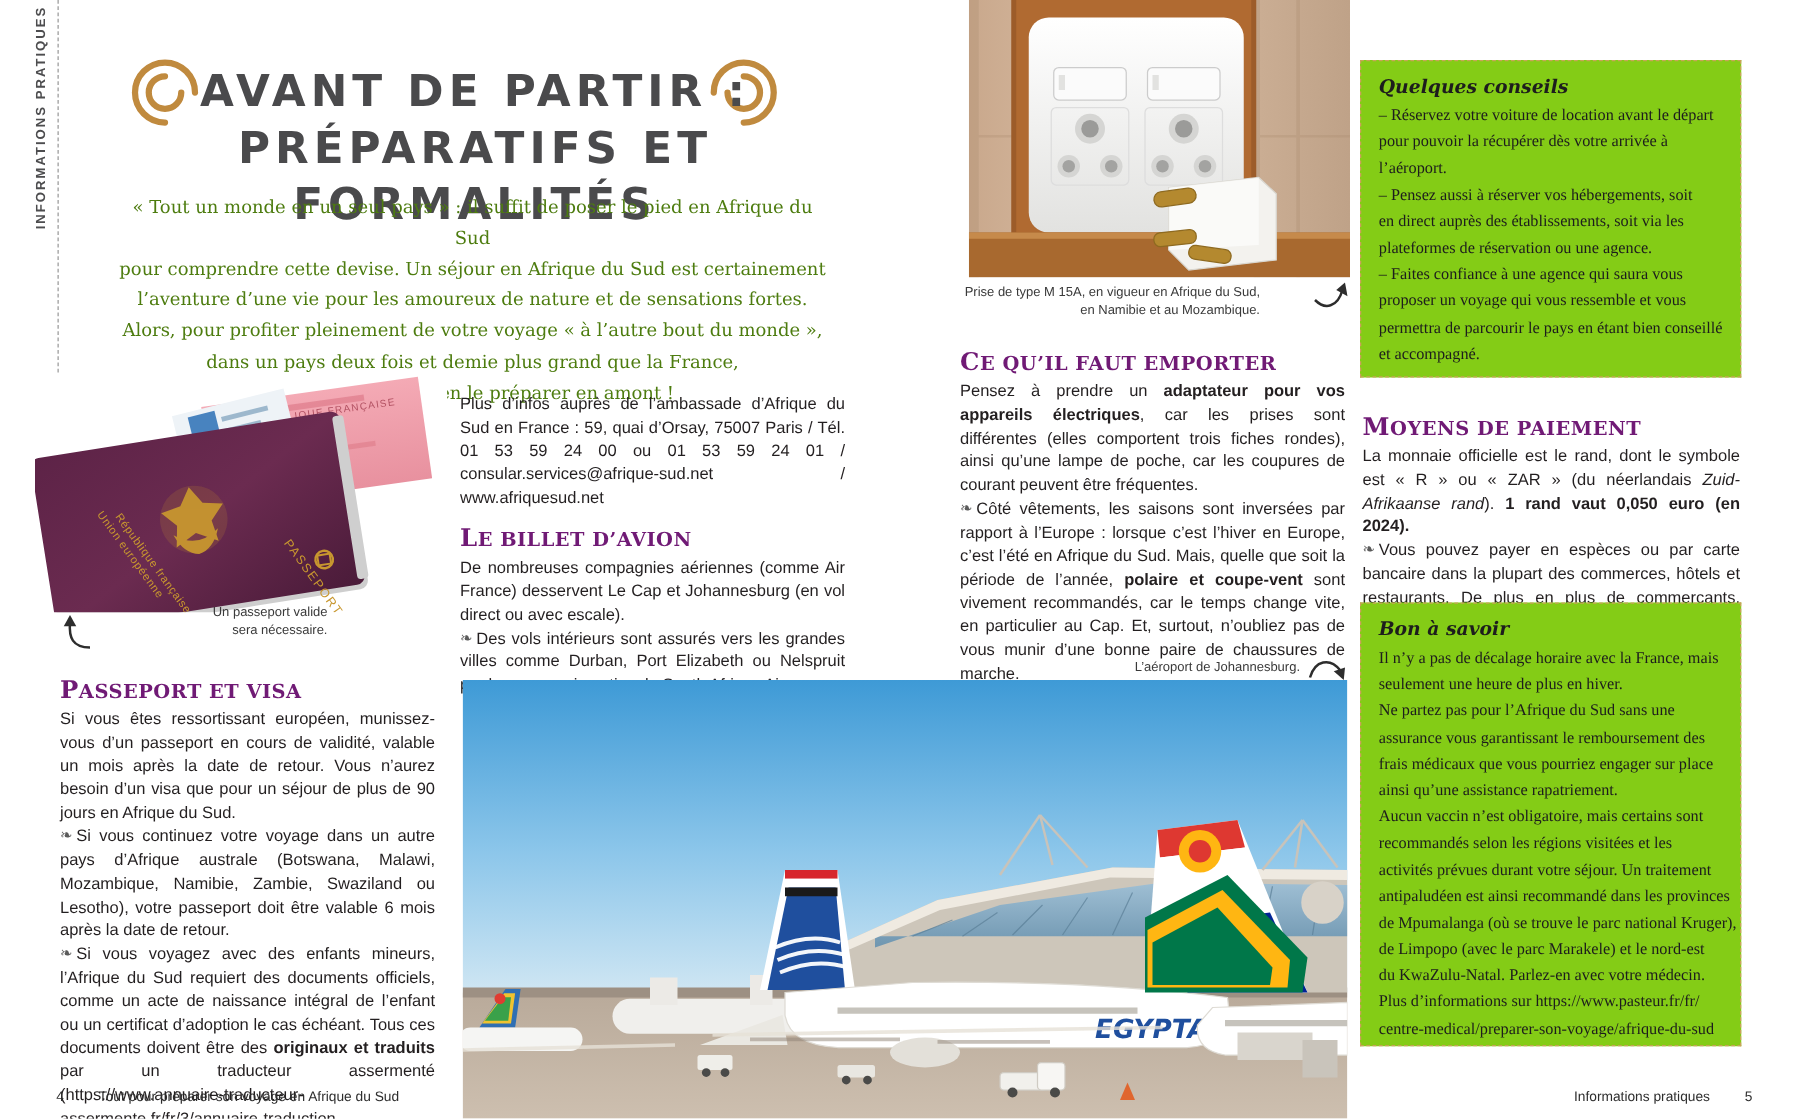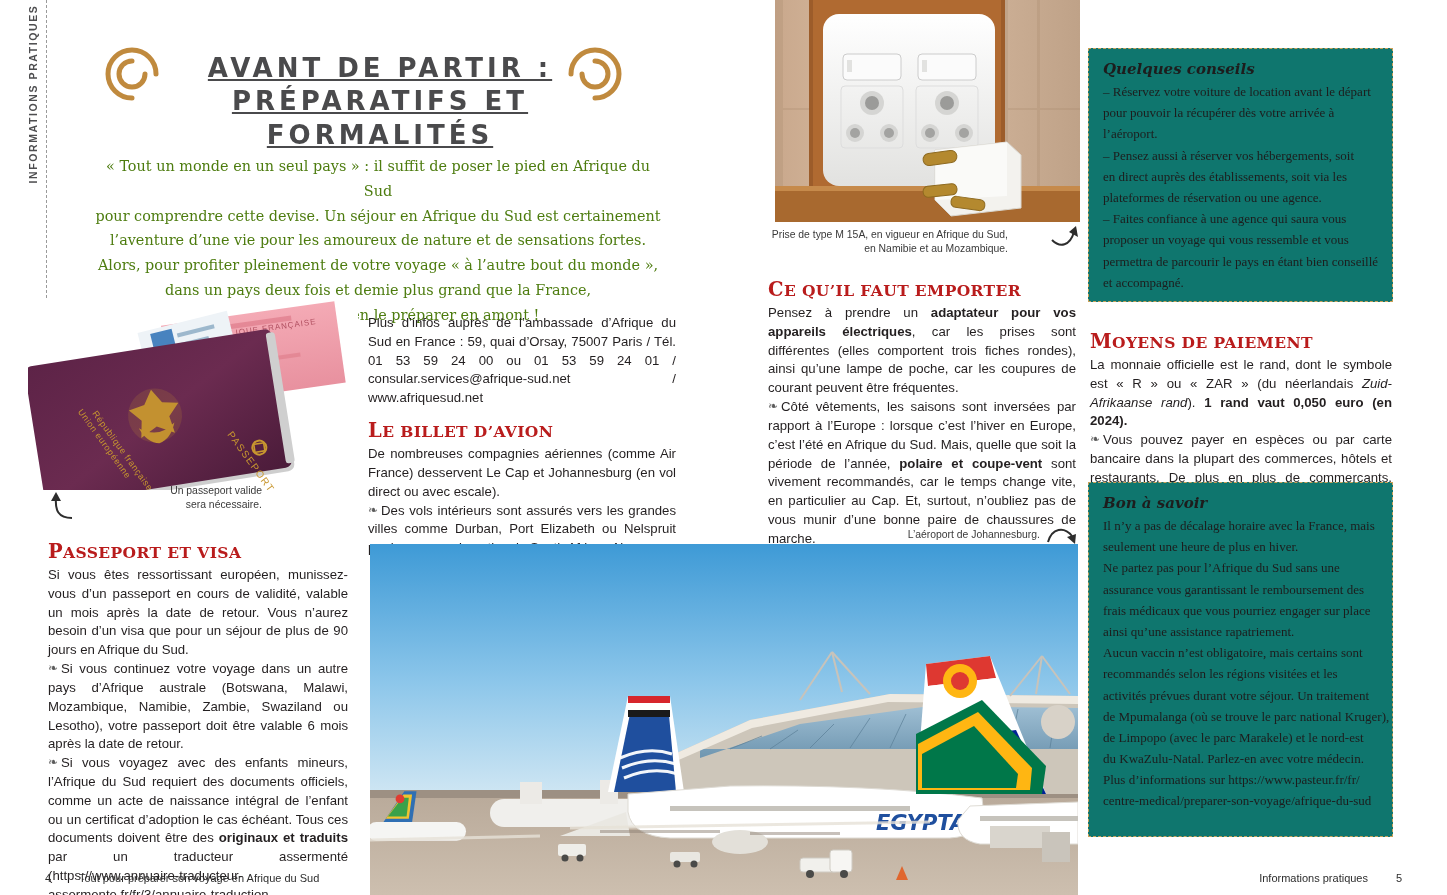--- a/index.html
+++ b/index.html
@@ -30,24 +30,23 @@
   .spiral{position:absolute;}
   .spiral svg{display:block;}
 
   
   .title-block{position:absolute;left:120px;top:52px;width:520px;text-align:center;}
   .title-line{
     font-family:"DejaVu Sans", sans-serif;
     font-weight:bold;
     color:#4a4a4c;
     letter-spacing:4px;
-    font-size:26px;
+    font-size:35px;
     line-height:1.28;
     text-transform:uppercase;
-    text-decoration:underline;
   }
 
   
   .chapeau{
     position:absolute;left:92px;top:154px;width:572px;
     text-align:center;
     font-family:"DejaVu Serif", serif;
     font-size:14.4px;
     line-height:1.72;
     color:#4d7c0f;
@@ -57,21 +56,21 @@
   .col{position:absolute;}
   .body{
     font-size:13.2px;
     line-height:1.425;
     text-align:justify;
     color:#231f20;
   }
   .body p{margin:0;}
   .h-sec{
     font-family:"DejaVu Serif", serif;
-    color:#b91c1c;
+    color:#701a75;
     font-weight:bold;
     font-size:15.5px;
     letter-spacing:.4px;
     margin:0 0 3px 0;
     font-variant:small-caps;
     text-transform:capitalize;
   }
   .h-sec .cap{font-size:19.5px;}
   .sp{margin-top:11px;}
   b,strong{font-weight:bold;}
@@ -90,21 +89,21 @@
     position:absolute;
     font-size:10.4px;line-height:1.35;color:#3a3a3a;
     text-align:right;
   }
   .arrow{position:absolute;}
 
   
   .note{
     position:absolute;
     border:1px dashed #c9a25a;
-    background:#0f766e;
+    background:#84cc16;
     box-sizing:border-box;
     padding:11px 14px 12px 14px;
   }
   .note .note-title{
     font-family:"DejaVu Serif", serif;
     font-style:italic;
     font-weight:bold;
     font-size:15px;
     color:#1d1d1d;
     margin-bottom:3px;
@@ -506,20 +505,21 @@
     <div class="note-body">
       <div>Il n’y a pas de décalage horaire avec la France, mais</div>
       <div>seulement une heure de plus en hiver.</div>
       <div>Ne partez pas pour l’Afrique du Sud sans une</div>
       <div>assurance vous garantissant le remboursement des</div>
       <div>frais médicaux que vous pourriez engager sur place</div>
       <div>ainsi qu’une assistance rapatriement.</div>
       <div>Aucun vaccin n’est obligatoire, mais certains sont</div>
       <div>recommandés selon les régions visitées et les</div>
       <div>activités prévues durant votre séjour. Un traitement</div>
+      <div>antipaludéen est ainsi recommandé dans les provinces</div>
       <div>de Mpumalanga (où se trouve le parc national Kruger),</div>
       <div>de Limpopo (avec le parc Marakele) et le nord-est</div>
       <div>du KwaZulu-Natal.  Parlez-en avec votre médecin.</div>
       <div>Plus d’informations sur https://www.pasteur.fr/fr/</div>
       <div>centre-medical/preparer-son-voyage/afrique-du-sud</div>
     </div>
   </div>
 
   <div class="foot" style="left:45px;top:857px;">
     <span class="num">4</span><span>Tout pour préparer son voyage en Afrique du Sud</span>

